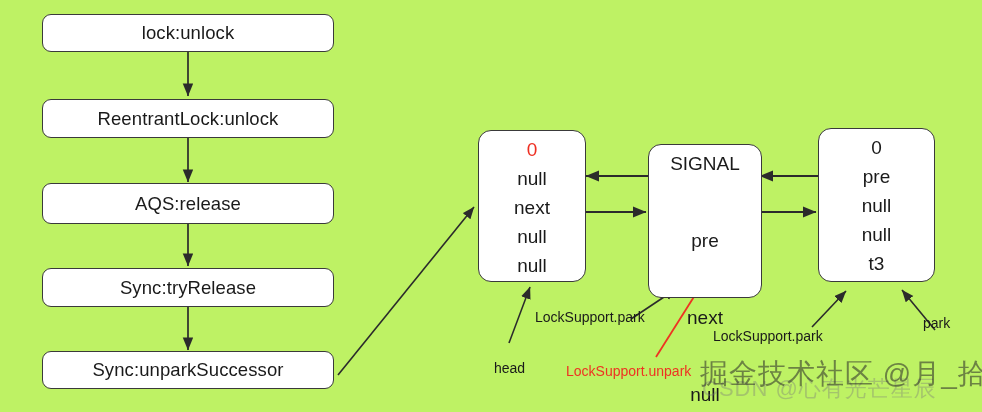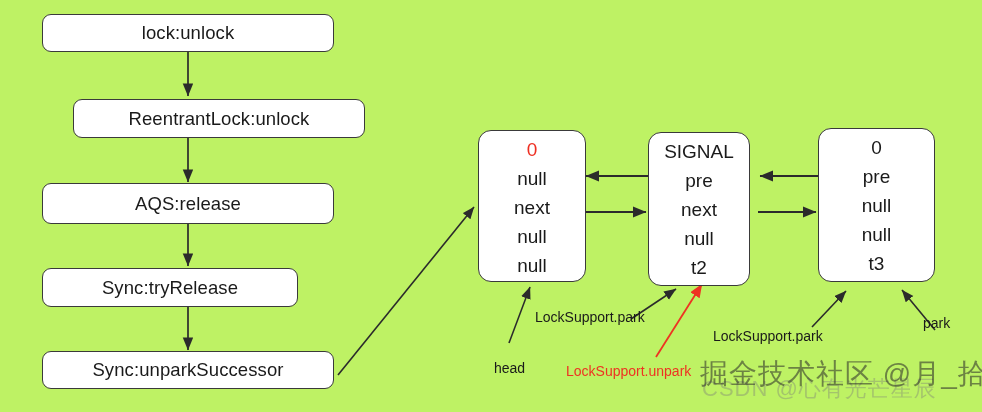--- a/index.html
+++ b/index.html
@@ -128,45 +128,45 @@
     <line x1="812" y1="327" x2="846" y2="291" stroke="#2b2b2b" stroke-width="1.6" marker-end="url(#ah-dark)"></line>
     <line x1="935" y1="330" x2="902" y2="290" stroke="#2b2b2b" stroke-width="1.6" marker-end="url(#ah-dark)"></line>
 
     <line x1="656" y1="357" x2="702" y2="284" stroke="#ee3322" stroke-width="1.8" marker-end="url(#ah-red)"></line>
   </svg>
 
   <div class="flow-box" style="left:42px; top:14px; width:292px; height:38px;">
     <span>lock:unlock</span>
   </div>
 
-  <div class="flow-box" style="left:42px; top:99px; width:292px; height:39px;margin-left:31px;">
+  <div class="flow-box" style="left:42px; top:99px; width:292px; height:39px;">
     <span>ReentrantLock:unlock</span>
   </div>
 
   <div class="flow-box" style="left:42px; top:183px; width:292px; height:41px;">
     <span>AQS:release</span>
   </div>
 
-  <div class="flow-box" style="left:42px; top:268px; width:256px; height:39px;">
+  <div class="flow-box" style="left:42px; top:268px; width:292px; height:39px;">
     <span>Sync:tryRelease</span>
   </div>
 
   <div class="flow-box" style="left:42px; top:351px; width:292px; height:38px;">
     <span>Sync:unparkSuccessor</span>
   </div>
 
   <div class="node-box" style="left:478px; top:130px; width:108px; height:152px;">
     <span class="field red">0</span>
     <span class="field">null</span>
     <span class="field">next</span>
     <span class="field">null</span>
     <span class="field">null</span>
   </div>
 
-  <div class="node-box" style="left:648px; top:132px; width:102px; height:154px;">
+  <div class="node-box" style="left:648px; top:144px; width:114px; height:154px;gap:48px;">
     <span class="field">SIGNAL</span>
     <span class="field">pre</span>
     <span class="field">next</span>
     <span class="field">null</span>
     <span class="field">t2</span>
   </div>
 
   <div class="node-box" style="left:818px; top:128px; width:117px; height:154px;">
     <span class="field">0</span>
     <span class="field">pre</span>

